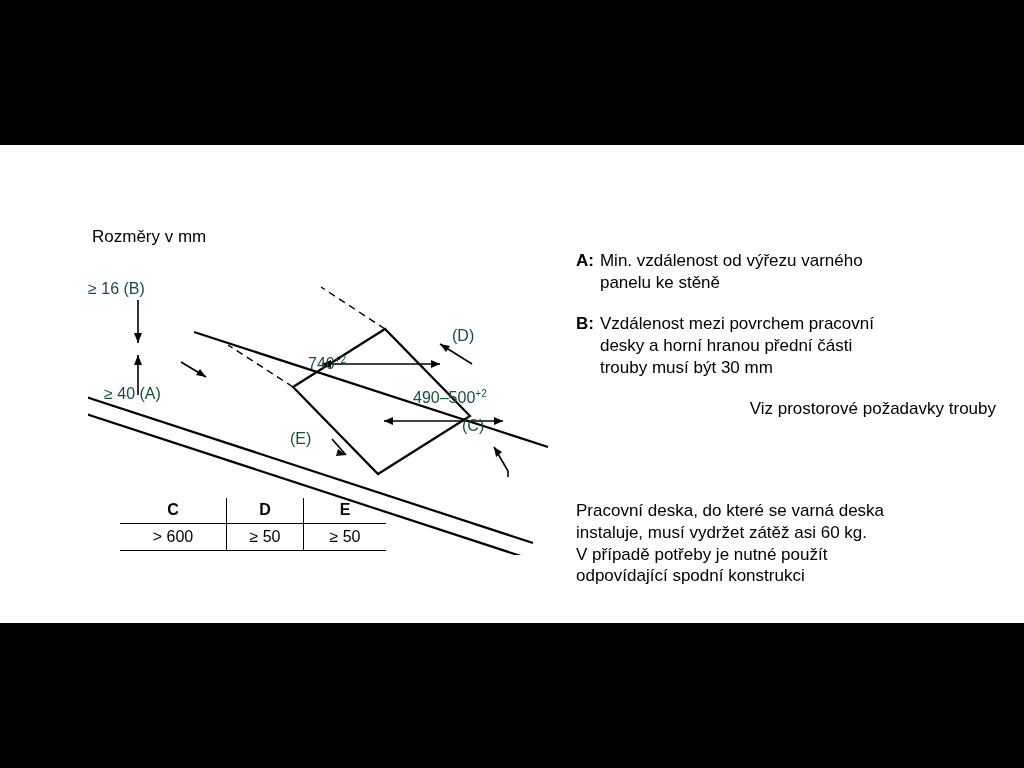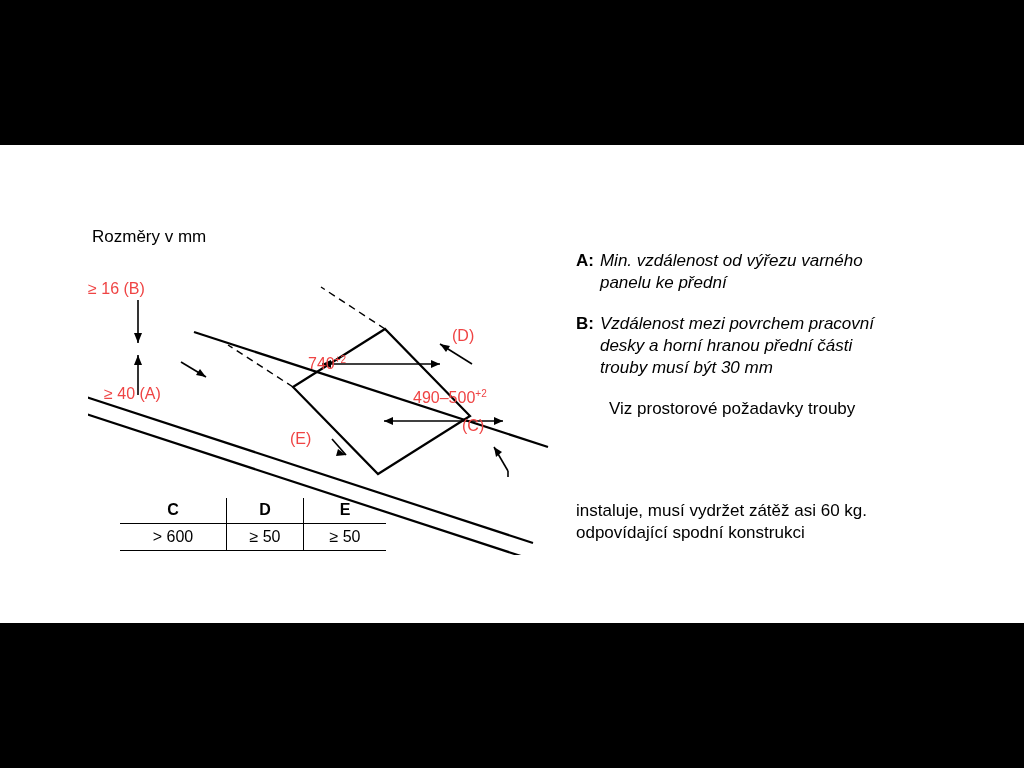--- a/index.html
+++ b/index.html
@@ -44,21 +44,21 @@
     top: 82px;
     font-size: 17px;
     color: #000;
     white-space: nowrap;
   }
 
   
   .lbl {
     position: absolute;
     font-size: 16px;
-    color: #ef4444;
+    color: #14532d;
     white-space: nowrap;
     text-align: right;
   }
 
   .lbl-b   { left: 88px;  top: 135px; }
   .lbl-a   { left: 104px; top: 240px; }
   .lbl-d   { left: 452px; top: 182px; }
   .lbl-c   { left: 462px; top: 272px; }
   .lbl-e   { left: 290px; top: 285px; }
   .lbl-560 { left: 308px; top: 209px; font-size: 16px; }
@@ -119,25 +119,25 @@
     display: flex;
     margin-bottom: 19px;
   }
   .legend-key {
     font-weight: bold;
     margin-right: 6px;
     flex: 0 0 auto;
   }
   .legend-text {
     flex: 1 1 auto;
-    font-style: italic;
   }
   .legend-note {
     margin-left: 33px;
     margin-bottom: 22px;
+    text-align: right;
   }
   #bottom-note {
     position: absolute;
     left: 576px;
     top: 355px;
     width: 420px;
     color: #000;
     font-size: 17px;
     line-height: 1.28;
   }
@@ -245,33 +245,35 @@
           </tr>
         </tbody>
       </table>
     </div>
 
     <div id="legend">
       <div class="legend-row">
         <div class="legend-key">A:</div>
         <div class="legend-text">
           <div>Min. vzdálenost od výřezu varného</div>
-          <div>panelu ke přední</div>
+          <div>panelu ke stěně</div>
         </div>
       </div>
       <div class="legend-row">
         <div class="legend-key">B:</div>
         <div class="legend-text">
           <div>Vzdálenost mezi povrchem pracovní</div>
           <div>desky a horní hranou přední části</div>
           <div>trouby musí být 30 mm</div>
         </div>
       </div>
       <div class="legend-note">Viz prostorové požadavky trouby</div>
     </div>
 
     <div id="bottom-note">
+      <div>Pracovní deska, do které se varná deska</div>
       <div>instaluje, musí vydržet zátěž asi 60 kg.</div>
+      <div>V případě potřeby je nutné použít</div>
       <div>odpovídající spodní konstrukci</div>
     </div>
 
   </div>
 </div>
 
 </body></html>

